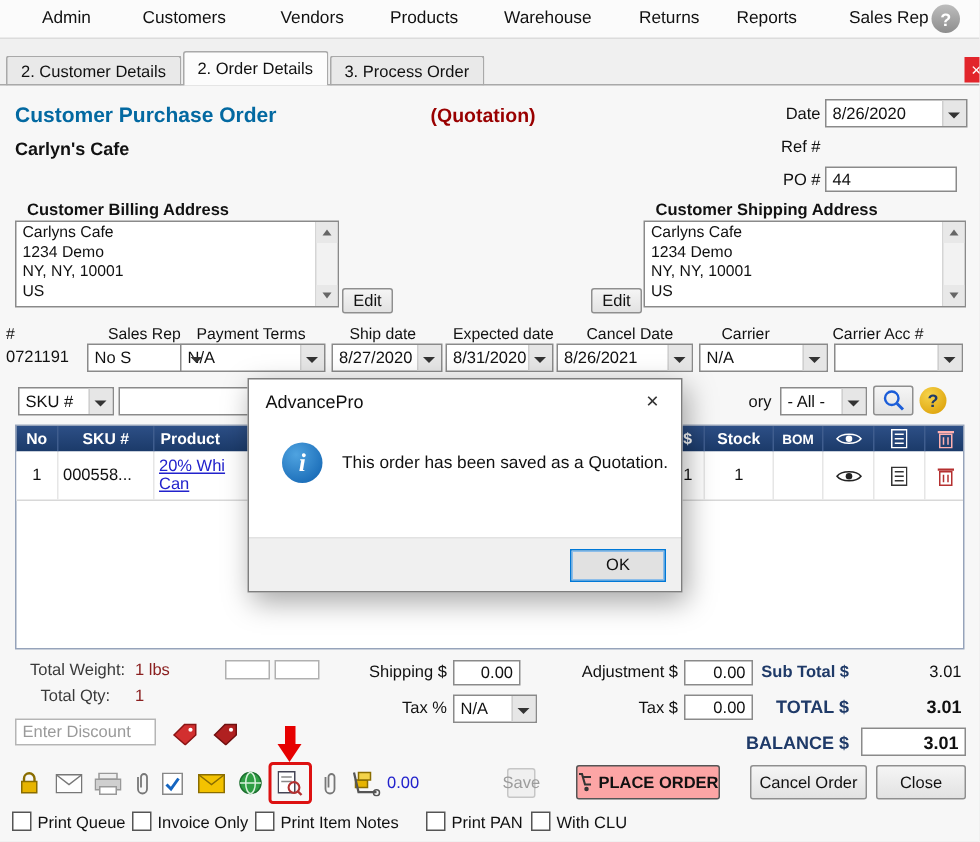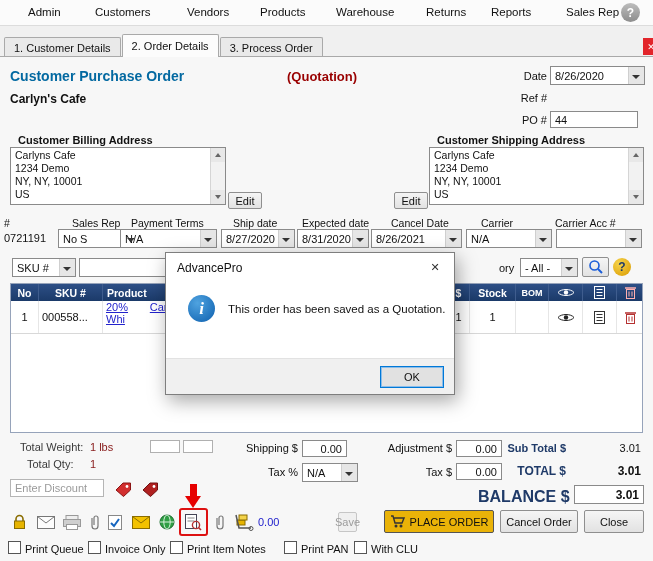--- a/index.html
+++ b/index.html
@@ -83,21 +83,21 @@
     <span class="mi" style="left:260px">Products</span>
     <span class="mi" style="left:336px">Warehouse</span>
     <span class="mi" style="left:426px">Returns</span>
     <span class="mi" style="left:491px">Reports</span>
     <span class="mi" style="left:566px">Sales Rep</span>
     <div class="help-circle">?</div>
   </div>
 
   <div class="tabstrip">
     <div class="tabs">
-      <div class="tab">1. Customer Details</div>
+      <div class="tab">2. Customer Details</div>
       <div class="tab active">2. Order Details</div>
       <div class="tab">3. Process Order</div>
     </div>
   </div>
   <div class="pageline"></div>
   <div class="win-close">✕</div>
 
   <div class="lbl b" style="left:10px;top:68px;font-size:14px;color:#0369a1">Customer Purchase Order</div>
   <div class="lbl b" style="left:287px;top:69px;font-size:13px;color:#990000">(Quotation)</div>
   <div class="lbl r" style="left:505px;top:70px;width:42px">Date</div>
@@ -224,21 +224,21 @@
             <line x1="0" y1="2" x2="11" y2="2" stroke="#ffb0b0" stroke-width="1.5"></line>
             <rect x="1.5" y="3.5" width="8" height="9" fill="none" stroke="#ffb0b0"></rect>
             <line x1="4" y1="5.5" x2="4" y2="10.5" stroke="#ffb0b0"></line>
             <line x1="7" y1="5.5" x2="7" y2="10.5" stroke="#ffb0b0"></line>
           </svg>
       </div>
     </div>
     <div class="trow">
       <div class="td" style="flex:0 0 28px">1</div>
       <div class="td" style="flex:0 0 64px;justify-content:flex-start;padding-left:3px">000558...</div>
-      <div class="td" style="flex:0 0 68px;align-items:flex-start;justify-content:center;padding-left:3px">
+      <div class="td" style="flex:0 0 68px;flex-direction:column;align-items:flex-start;justify-content:center;padding-left:3px">
         <span class="link">20% Whi</span>
         <span class="link">Can</span>
       </div>
       <div class="td" style="flex:0 0 277px"></div>
       <div class="td" style="flex:0 0 22px">1</div>
       <div class="td" style="flex:0 0 46px">1</div>
       <div class="td" style="flex:0 0 33px"></div>
       <div class="td" style="flex:0 0 34px">
         <svg width="18" height="11">
             <path d="M1 5.5 C4 1.5 14 1.5 17 5.5 C14 9.5 4 9.5 1 5.5 Z" fill="none" stroke="#222"></path>
@@ -286,21 +286,21 @@
   <div class="sel" style="left:302px;top:463px;width:56px">
       <span>N/A</span>
     </div>
   <div class="lbl r" style="left:409px;top:466px;width:43px">Tax $</div>
   <div class="fld r" style="left:456px;top:463px;width:46px">
       <span>0.00</span>
     </div>
   <div class="lbl r b navy" style="left:490px;top:464px;width:76px;font-size:12px">TOTAL $</div>
   <div class="lbl r b" style="left:580px;top:464px;width:61px;font-size:12px">3.01</div>
 
-  <div class="lbl r b navy" style="left:478px;top:488px;width:88px;font-size:16px">BALANCE $</div>
+  <div class="lbl r b navy" style="left:478px;top:488px;width:88px;font-size:12px">BALANCE $</div>
   <div class="fld r b" style="left:574px;top:485px;width:70px;height:19px;font-size:12px">
       <span>3.01</span>
     </div>
 
   <div class="fld" style="left:10px;top:479px;width:94px;height:18px;border-color:#b5b5b5;color:#9a9a9a">
       <span>Enter Discount</span>
     </div>
   <div class="icbtn" style="left:112px;top:478px">
     <svg width="17" height="15">
         <path d="M1 8 L8 1 H15.5 V8 L8.5 14.5 Z" fill="#d22f2f" stroke="#8a1414"></path>
@@ -378,21 +378,21 @@
     <svg width="20" height="17">
         <rect x="2" y="6" width="8" height="5" fill="#e7b400" stroke="#8a6d00"></rect>
         <rect x="4" y="1" width="8" height="5" fill="#f3d34a" stroke="#8a6d00"></rect>
         <path d="M1 1 L4 14 H16" fill="none" stroke="#555" stroke-width="1.5"></path>
         <circle cx="16" cy="14.5" r="2" fill="none" stroke="#555"></circle>
       </svg>
   </div>
   <div class="lbl" style="left:258px;top:516px;color:#2222cc">0.00</div>
 
   <div class="btn disabled" style="left:338px;top:512px;width:19px;height:20px">Save</div>
-  <div class="btn" style="left:384px;top:510px;width:110px;height:23px;background:#eab308;border:1px solid #555;font-weight:normal;gap:5px">
+  <div class="btn" style="left:384px;top:510px;width:96px;height:23px;background:#fca5a5;border:1px solid #555;font-weight:bold;gap:5px">
     <svg width="15" height="13">
         <path d="M1 1 h2 l2 7 h7 l2 -5 H4" fill="none" stroke="#333" stroke-width="1.4"></path>
         <circle cx="6" cy="11" r="1.5" fill="#333"></circle>
         <circle cx="11" cy="11" r="1.5" fill="#333"></circle>
       </svg>
     <span>PLACE ORDER</span>
   </div>
   <div class="btn" style="left:500px;top:510px;width:78px;height:23px">Cancel Order</div>
   <div class="btn" style="left:584px;top:510px;width:60px;height:23px">Close</div>
 

